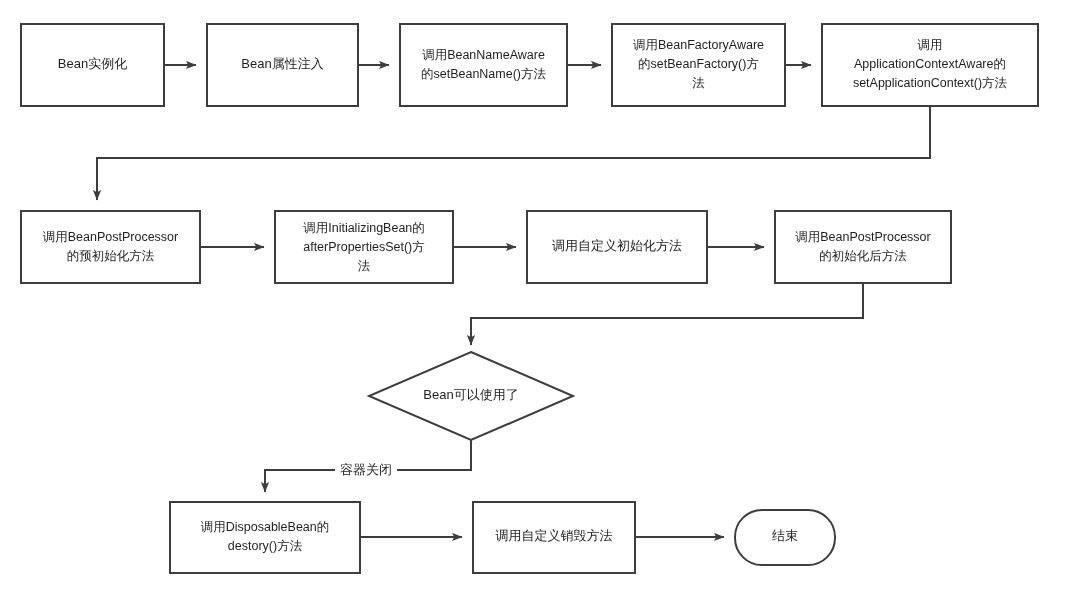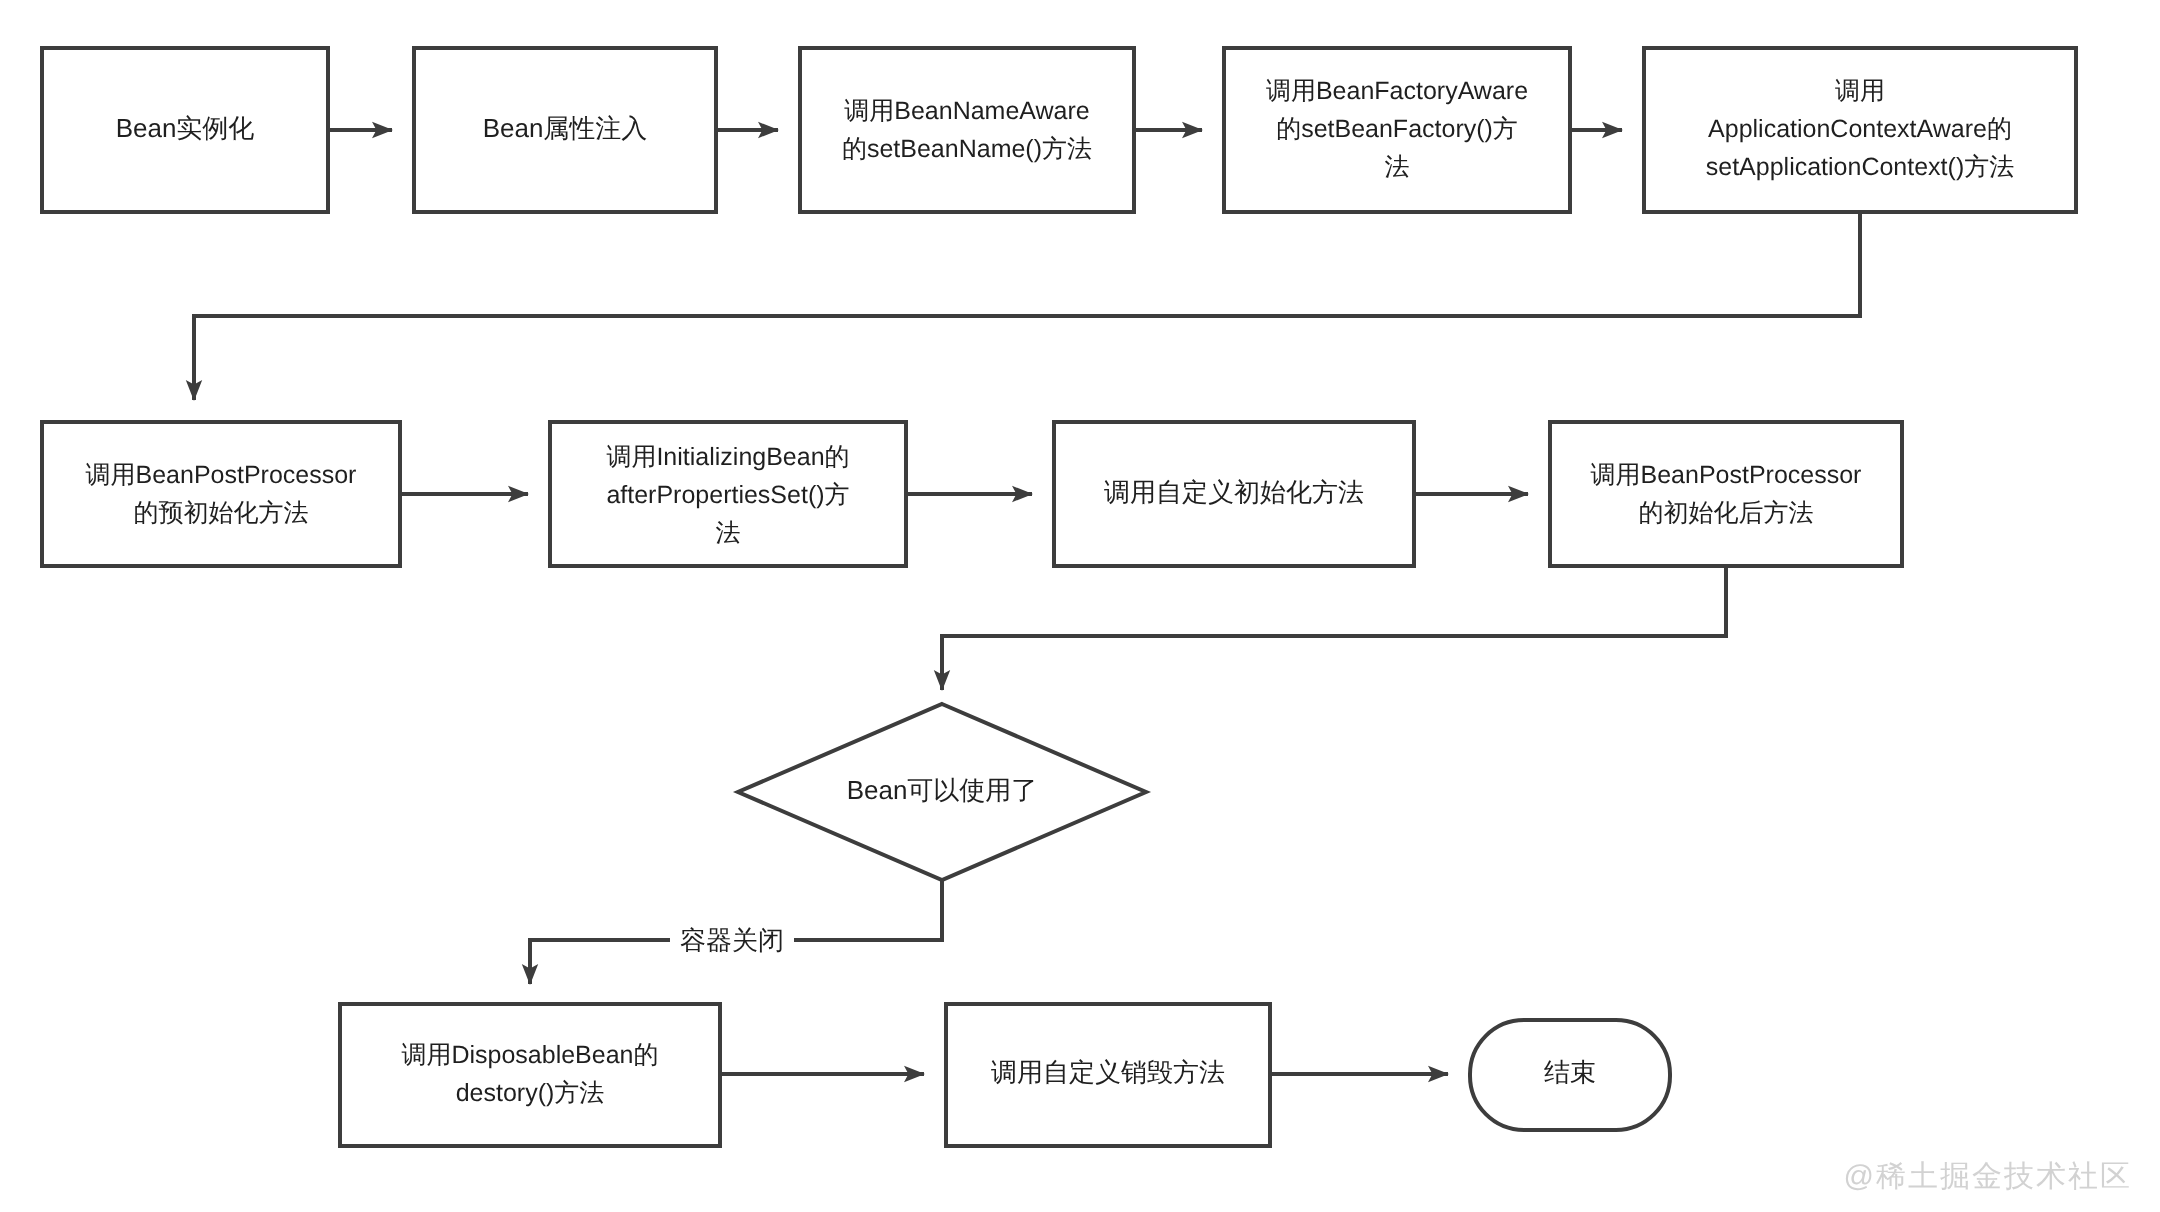--- a/index.html
+++ b/index.html
@@ -181,14 +181,13 @@
       <rect class="node-shape" x="473" y="502" width="162" height="71"></rect>
       <text class="node-label" x="554" y="537">调用自定义销毁方法</text>
     </g>
 
     <g>
       <rect class="node-shape terminator" x="735" y="510" width="100" height="55" rx="27" ry="27"></rect>
       <text class="node-label" x="785" y="537">结束</text>
     </g>
   </svg>
 
-  <div class="watermark">@稀土掘金技术社区</div>
 </div>
 
 </body></html>

